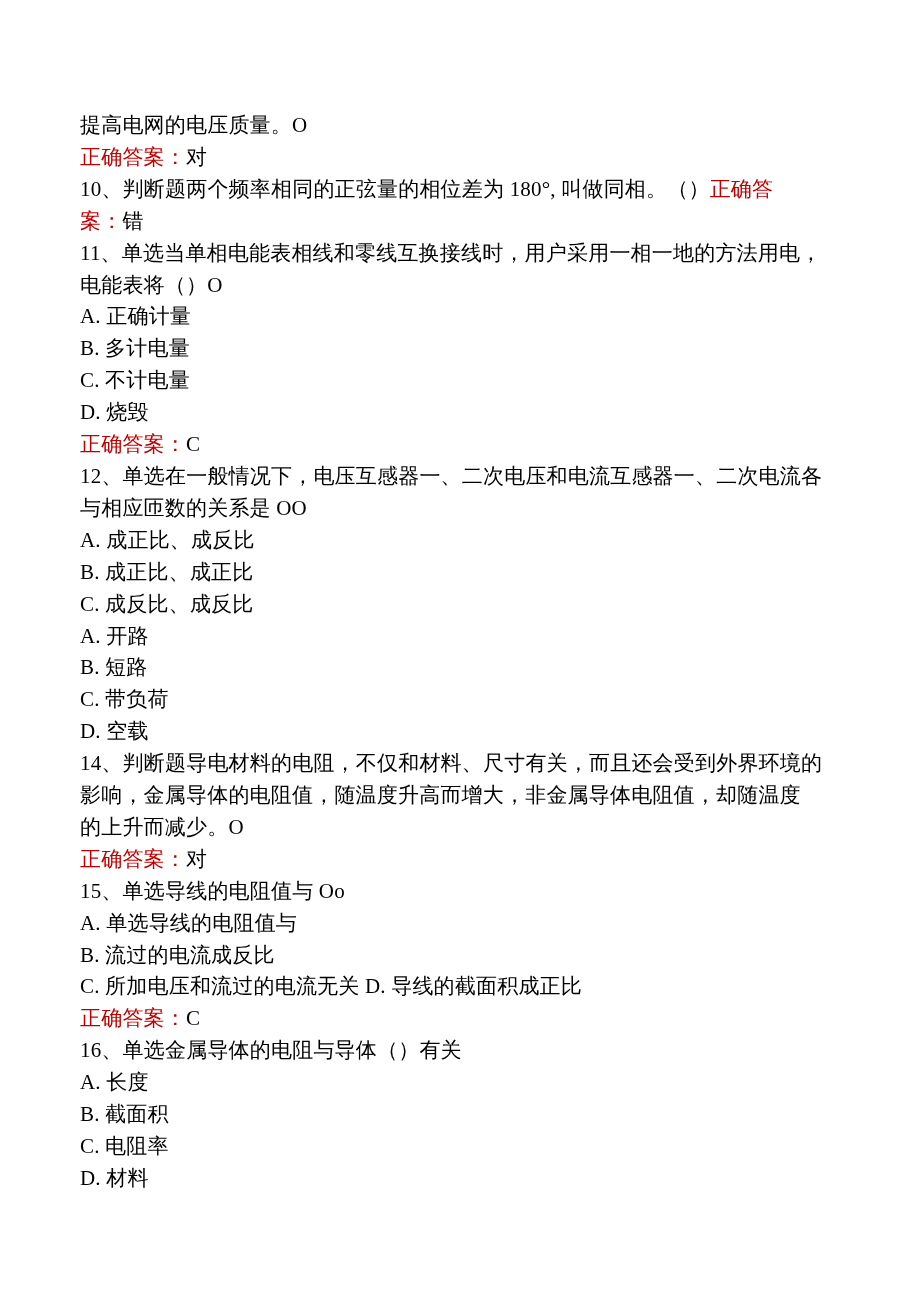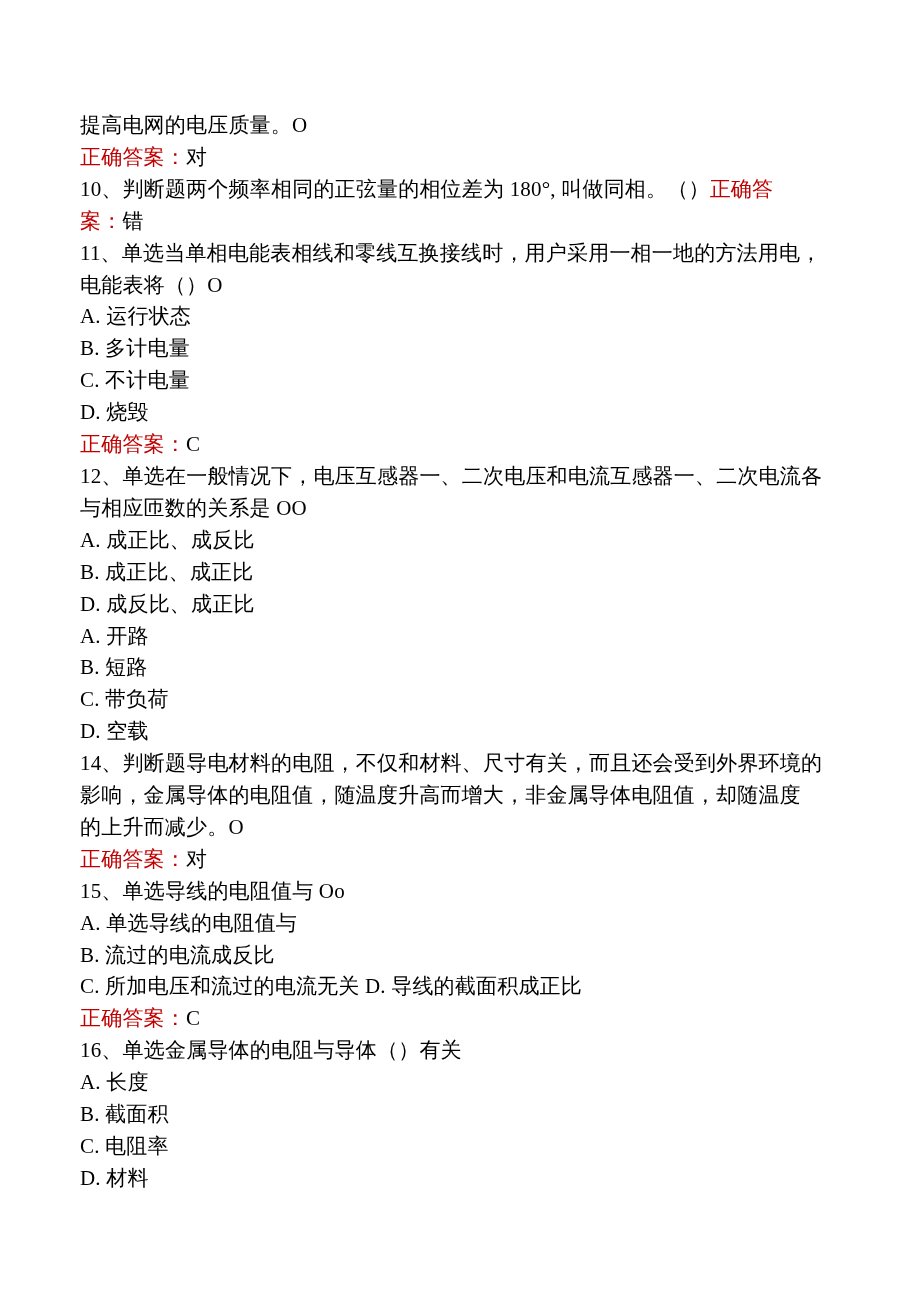--- a/index.html
+++ b/index.html
@@ -38,33 +38,33 @@
 
   <div>
     <span class="inline">10、判断题两个频率相同的正弦量的相位差为 180°, 叫做同相。（）</span><span class="red inline">正确答</span>
   </div>
   <div>
     <span class="red inline">案：</span><span class="inline">错</span>
   </div>
 
   <div>11、单选当单相电能表相线和零线互换接线时，用户采用一相一地的方法用电，</div>
   <div>电能表将（）O</div>
-  <div>A. 运行状态</div>
+  <div>A. 正确计量</div>
   <div>B. 多计电量</div>
   <div>C. 不计电量</div>
   <div>D. 烧毁</div>
   <div>
     <span class="red inline">正确答案：</span><span class="inline">C</span>
   </div>
 
   <div>12、单选在一般情况下，电压互感器一、二次电压和电流互感器一、二次电流各</div>
   <div>与相应匝数的关系是 OO</div>
   <div>A. 成正比、成反比</div>
   <div>B. 成正比、成正比</div>
-  <div>D. 成反比、成正比</div>
+  <div>C. 成反比、成反比</div>
 
   <div>A. 开路</div>
   <div>B. 短路</div>
   <div>C. 带负荷</div>
   <div>D. 空载</div>
 
   <div>14、判断题导电材料的电阻，不仅和材料、尺寸有关，而且还会受到外界环境的</div>
   <div>影响，金属导体的电阻值，随温度升高而增大，非金属导体电阻值，却随温度</div>
   <div>的上升而减少。O</div>
   <div>

